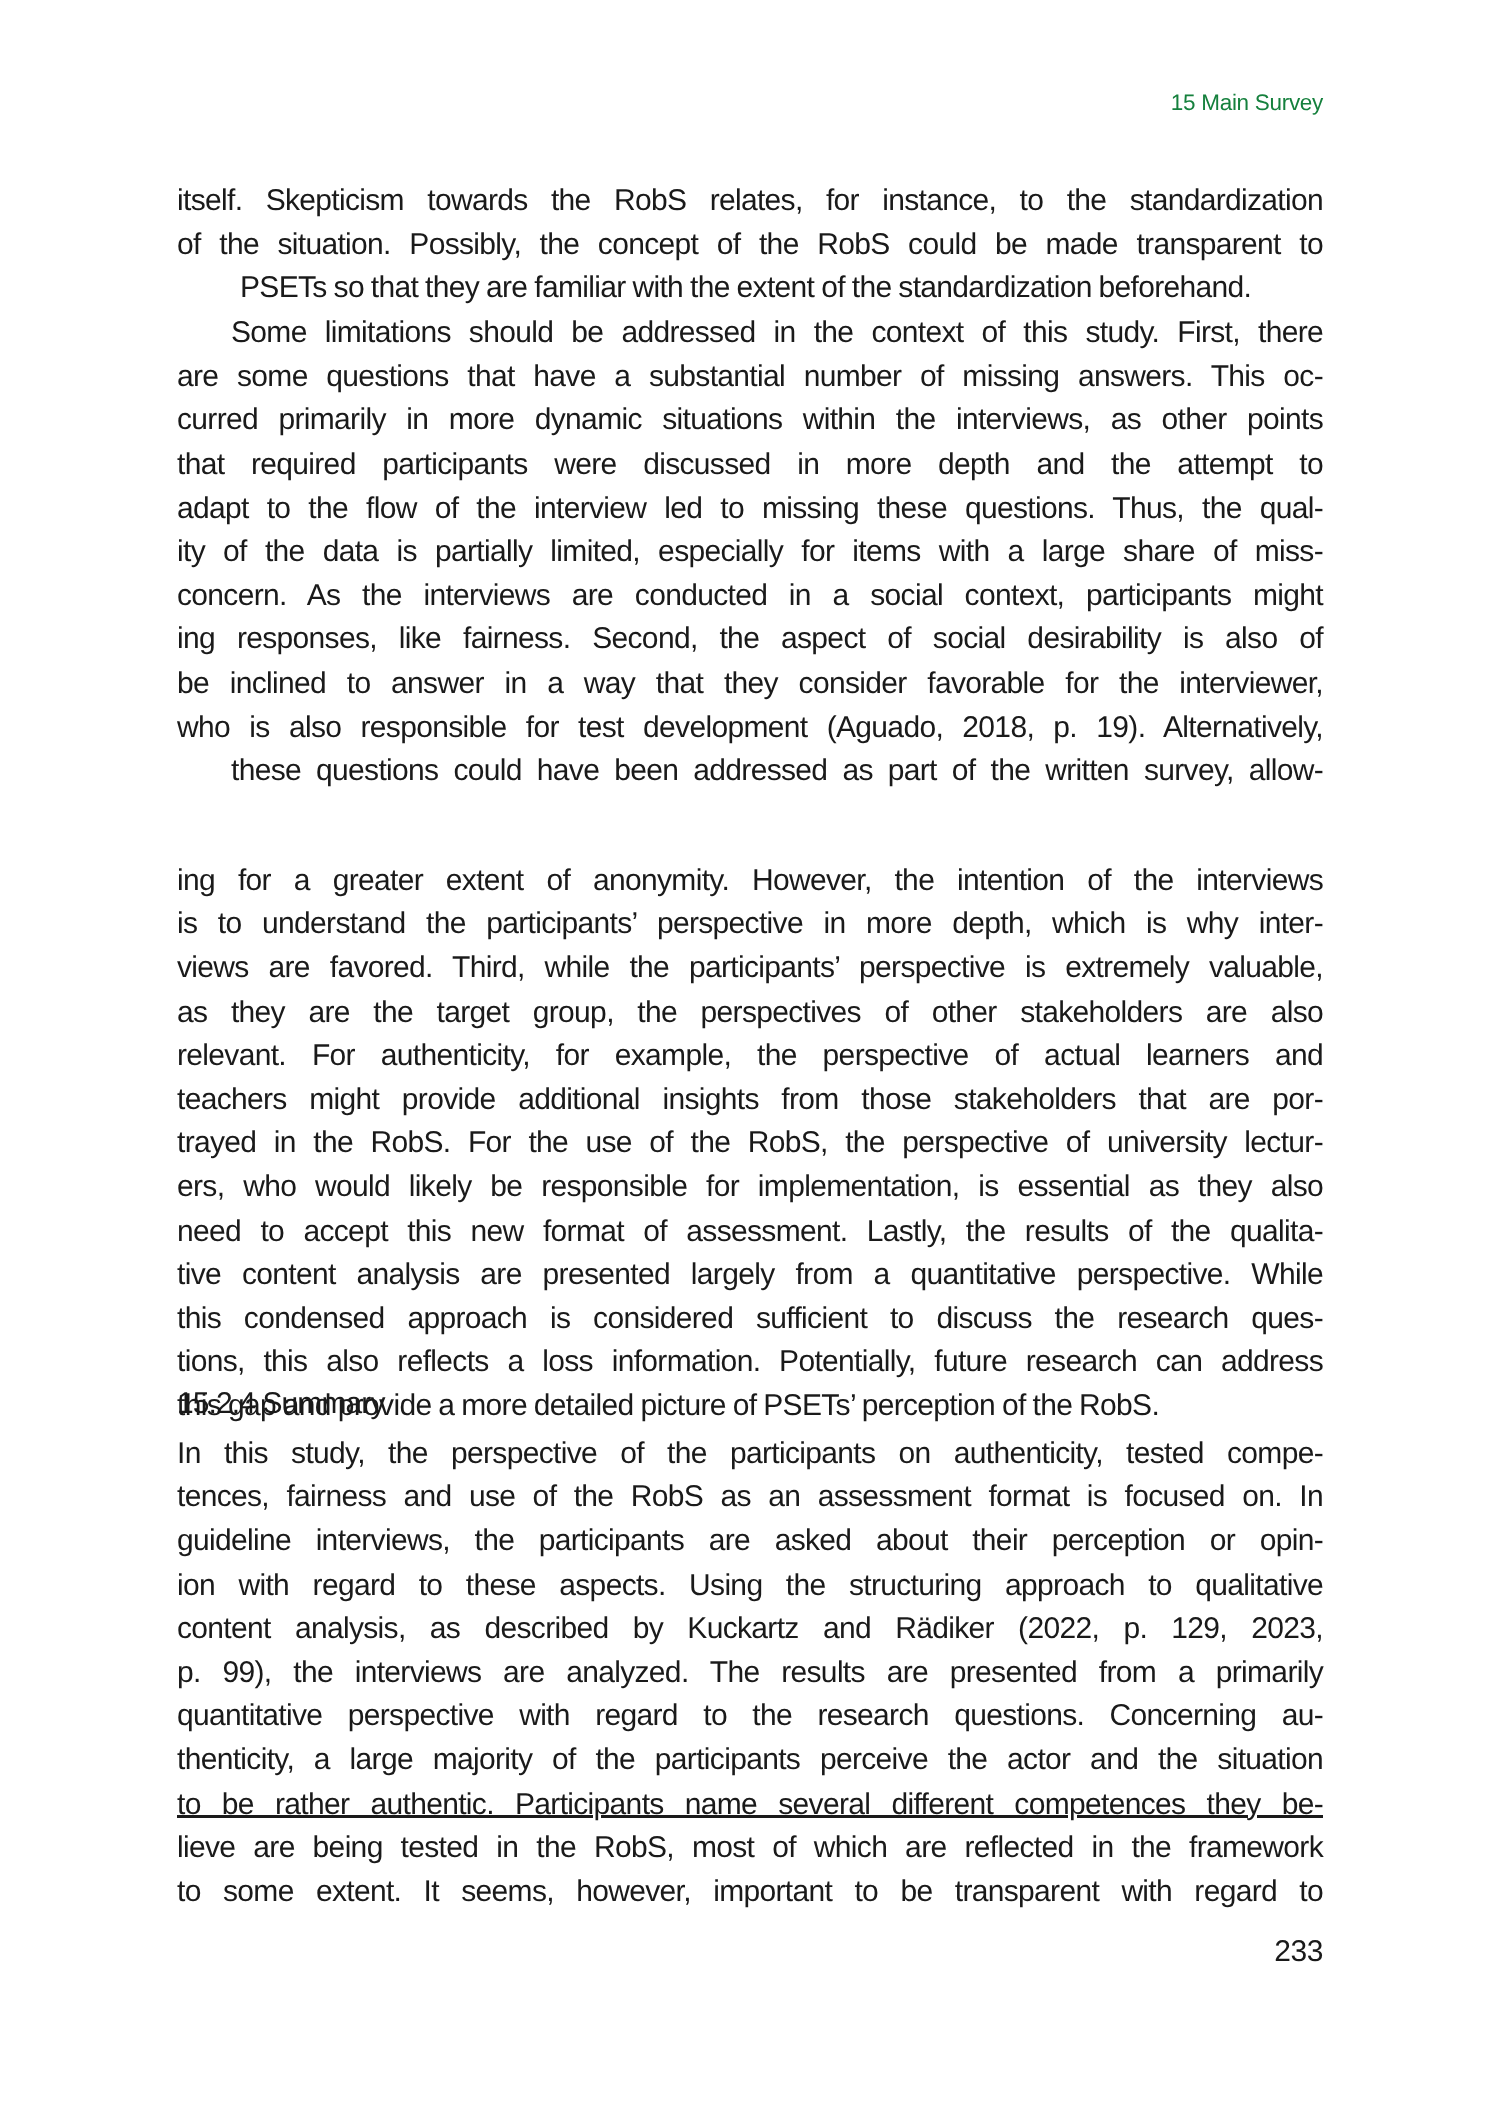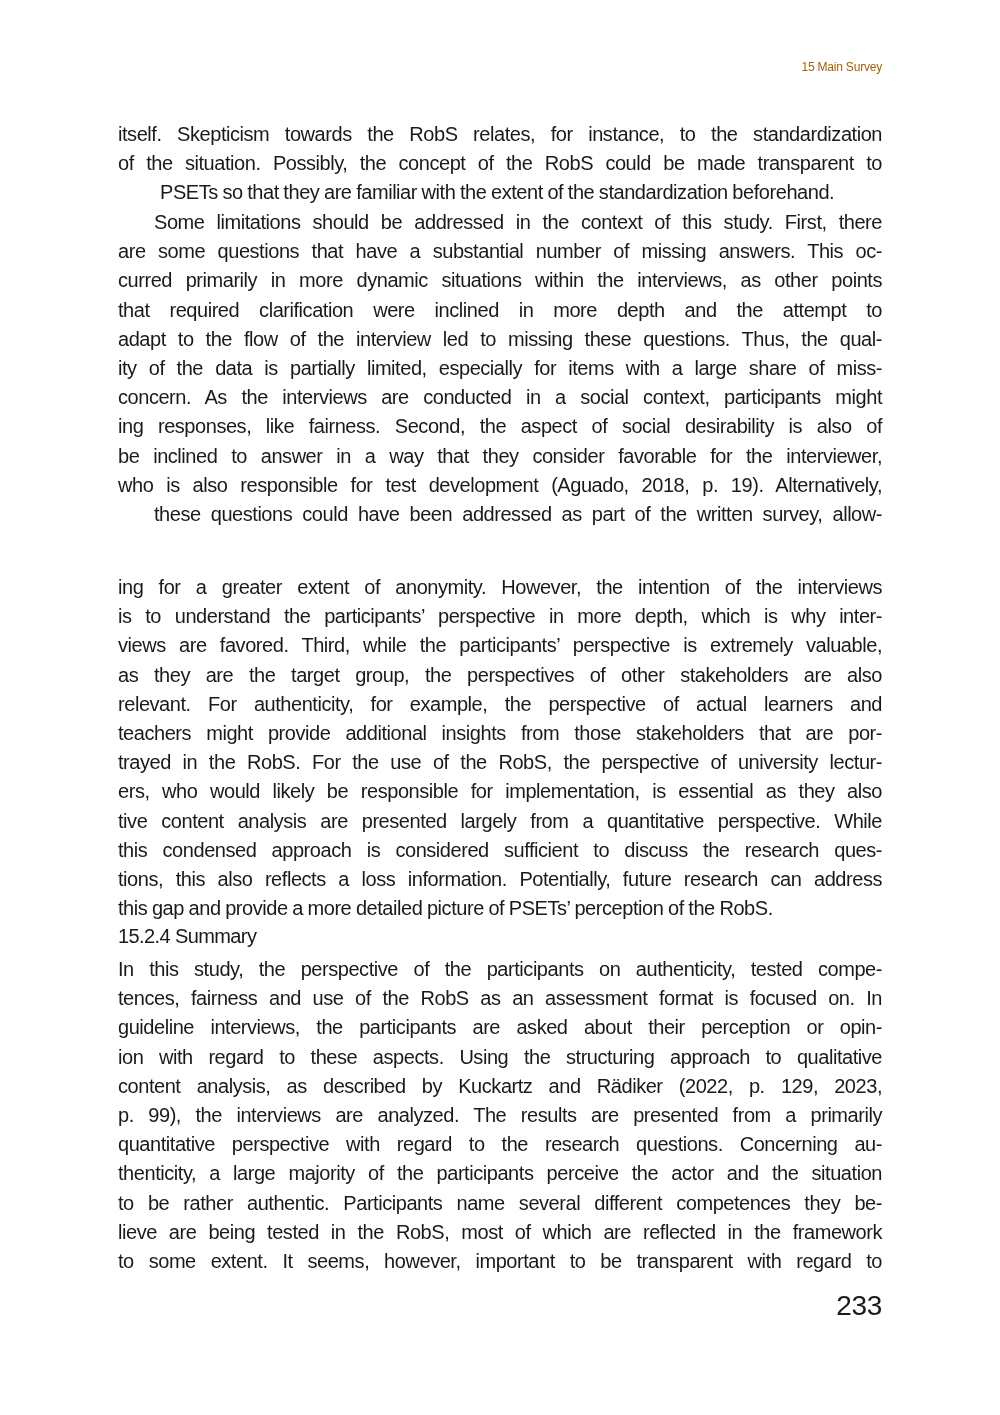--- a/index.html
+++ b/index.html
@@ -1,79 +1,80 @@
 <!DOCTYPE html>
 <html><head>
 <meta charset="utf-8">
 <style>
   html, body { margin: 0; padding: 0; background: #ffffff; }
   body { width: 1000px; height: 1415px; position: relative; overflow: hidden;
          font-family: "Liberation Sans", sans-serif; color: #1a1a1a; }
-  .running-head { position: absolute; top: 60px; right: 118px; font-size: 12px;
-                  letter-spacing: -0.2px; color: #a16207; }
+  .running-head { position: absolute; top: 60px; right: 118px; font-size: 15px;
+                  letter-spacing: -0.2px; color: #15803d; }
   .block { position: absolute; left: 118px; width: 764px; }
   .line { display: block; height: 29.2px; line-height: 29.2px; font-size: 20px;
           text-align: justify; text-align-last: justify; white-space: nowrap;
           letter-spacing: -0.45px; word-spacing: -0.5px; }
   .line.last { text-align-last: left; }
   .line.indent { text-indent: 36px; }
   .heading { position: absolute; left: 118px; top: 922px; font-size: 20px;
              letter-spacing: -0.6px; line-height: 29px; }
-  .page-number { position: absolute; right: 118px; top: 1290px; font-size: 28px;
+  .page-number { position: absolute; right: 118px; top: 1290px; font-size: 20px;
                  letter-spacing: -0.3px; }
   #p1 { top: 120px; }
   #p2 { top: 208px; }
   #p3 { top: 955px; }
 </style>
 </head>
 <body>
 
 <div class="running-head">15 Main Survey</div>
 
 <div class="block" id="p1">
   <span class="line" style="white-space: nowrap;">itself. Skepticism towards the RobS relates, for instance, to the standardization</span>
   <span class="line" style="white-space: nowrap;">of the situation. Possibly, the concept of the RobS could be made transparent to</span>
   <span class="line last" style="white-space: nowrap; margin-left: 42px;">PSETs so that they are familiar with the extent of the standardization beforehand.</span>
 </div>
 
 <div class="block" id="p2">
   <span class="line indent" style="white-space: nowrap;">Some limitations should be addressed in the context of this study. First, there</span>
   <span class="line" style="white-space: nowrap;">are some questions that have a substantial number of missing answers. This oc-</span>
   <span class="line" style="white-space: nowrap;">curred primarily in more dynamic situations within the interviews, as other points</span>
-  <span class="line" style="white-space: nowrap;">that required clarification were inclined in more depth and the attempt to</span>
+  <span class="line" style="white-space: nowrap;">that required participants were discussed in more depth and the attempt to</span>
   <span class="line" style="white-space: nowrap;">adapt to the flow of the interview led to missing these questions. Thus, the qual-</span>
   <span class="line" style="white-space: nowrap;">ity of the data is partially limited, especially for items with a large share of miss-</span>
   <span class="line" style="white-space: nowrap;">concern. As the interviews are conducted in a social context, participants might</span>
   <span class="line" style="white-space: nowrap;">ing responses, like fairness. Second, the aspect of social desirability is also of</span>
   <span class="line" style="white-space: nowrap;">be inclined to answer in a way that they consider favorable for the interviewer,</span>
   <span class="line" style="white-space: nowrap;">who is also responsible for test development (Aguado, 2018, p. 19). Alternatively,</span>
   <span class="line" style="white-space: nowrap; margin-left: 36px;">these questions could have been addressed as part of the written survey, allow-</span>
   <span class="line" style="white-space: nowrap; margin-top: 44px;">ing for a greater extent of anonymity. However, the intention of the interviews</span>
   <span class="line" style="white-space: nowrap;">is to understand the participants’ perspective in more depth, which is why inter-</span>
   <span class="line" style="white-space: nowrap;">views are favored. Third, while the participants’ perspective is extremely valuable,</span>
   <span class="line" style="white-space: nowrap;">as they are the target group, the perspectives of other stakeholders are also</span>
   <span class="line" style="white-space: nowrap;">relevant. For authenticity, for example, the perspective of actual learners and</span>
   <span class="line" style="white-space: nowrap;">teachers might provide additional insights from those stakeholders that are por-</span>
   <span class="line" style="white-space: nowrap;">trayed in the RobS. For the use of the RobS, the perspective of university lectur-</span>
   <span class="line" style="white-space: nowrap;">ers, who would likely be responsible for implementation, is essential as they also</span>
+  <span class="line" style="white-space: nowrap;">need to accept this new format of assessment. Lastly, the results of the qualita-</span>
   <span class="line" style="white-space: nowrap;">tive content analysis are presented largely from a quantitative perspective. While</span>
   <span class="line" style="white-space: nowrap;">this condensed approach is considered sufficient to discuss the research ques-</span>
   <span class="line" style="white-space: nowrap;">tions, this also reflects a loss information. Potentially, future research can address</span>
   <span class="line last" style="white-space: nowrap;">this gap and provide a more detailed picture of PSETs’ perception of the RobS.</span>
 </div>
 
 <div class="heading">15.2.4 Summary</div>
 
 <div class="block" id="p3">
   <span class="line" style="white-space: nowrap;">In this study, the perspective of the participants on authenticity, tested compe-</span>
   <span class="line" style="white-space: nowrap;">tences, fairness and use of the RobS as an assessment format is focused on. In</span>
   <span class="line" style="white-space: nowrap;">guideline interviews, the participants are asked about their perception or opin-</span>
   <span class="line" style="white-space: nowrap;">ion with regard to these aspects. Using the structuring approach to qualitative</span>
   <span class="line" style="white-space: nowrap;">content analysis, as described by Kuckartz and Rädiker (2022, p. 129, 2023,</span>
   <span class="line" style="white-space: nowrap;">p. 99), the interviews are analyzed. The results are presented from a primarily</span>
   <span class="line" style="white-space: nowrap;">quantitative perspective with regard to the research questions. Concerning au-</span>
   <span class="line" style="white-space: nowrap;">thenticity, a large majority of the participants perceive the actor and the situation</span>
-  <span class="line" style="white-space: nowrap;">to be rather authentic. Participants name several different competences they be-</span>
+  <span class="line" style="white-space: nowrap; text-decoration: underline;">to be rather authentic. Participants name several different competences they be-</span>
   <span class="line" style="white-space: nowrap;">lieve are being tested in the RobS, most of which are reflected in the framework</span>
   <span class="line" style="white-space: nowrap;">to some extent. It seems, however, important to be transparent with regard to</span>
 </div>
 
 <div class="page-number">233</div>
 
 </body></html>

